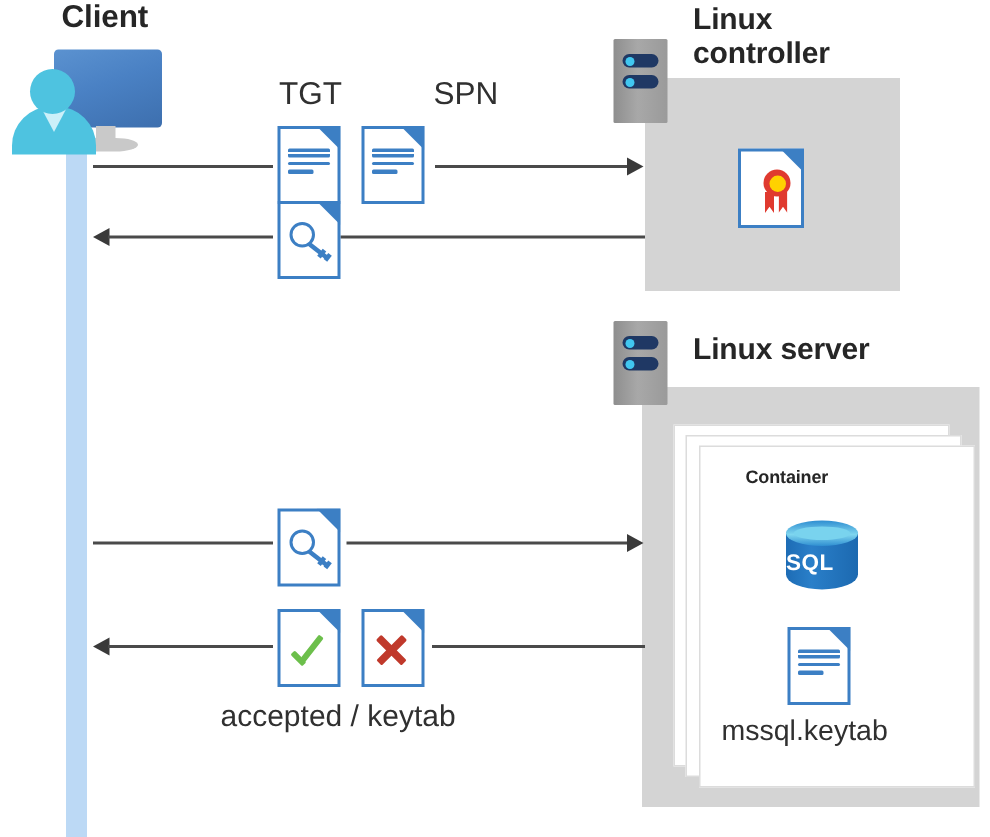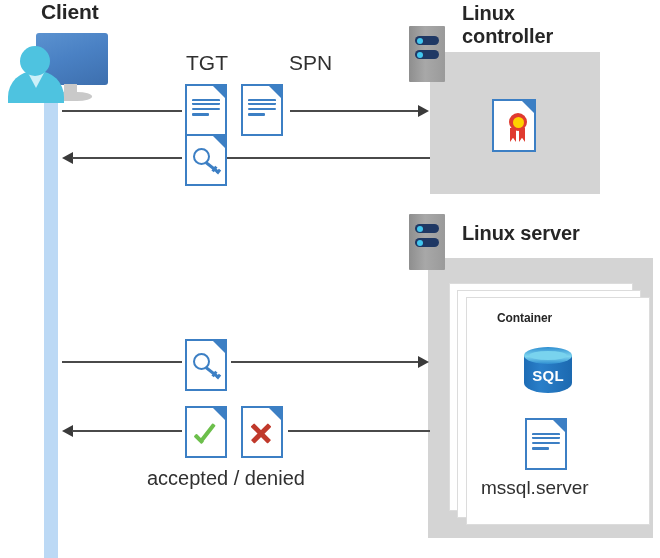--- a/index.html
+++ b/index.html
@@ -113,21 +113,21 @@
   
   .sqlicon{position:absolute;width:48px;height:52px;}
   .sqlicon .body{position:absolute;left:0;top:8px;width:48px;height:38px;
      background:linear-gradient(90deg,#1d6cb5 0%,#2a7fc9 35%,#1c69b0 100%);
      border-radius:0 0 24px 24px/0 0 10px 10px;}
   .sqlicon .top{position:absolute;left:0;top:0px;width:48px;height:17px;
      border-radius:50%;
      background:linear-gradient(180deg,#2f8ed1 0%,#7fd6ef 55%,#2f8ed1 100%);}
   .sqlicon .top:after{content:"";position:absolute;left:5px;top:4px;
      width:38px;height:9px;border-radius:50%;background:#79d3ee;}
-  .sqlicon .txt{position:absolute;left:0;top:20px;width:48px;text-align:center;
+  .sqlicon .txt{position:absolute;left:0;top:20px;width:48px;text-align:left;
      color:#ffffff;font-weight:bold;font-size:15px;letter-spacing:0.3px;}
 </style>
 </head>
 <body>
 
 <div class="stage">
 
   <div class="panel" style="left:430px;top:52px;width:170px;height:142px;"></div>
 
   <div class="panel" style="left:428px;top:258px;width:225px;height:280px;"></div>
@@ -187,21 +187,21 @@
   <div class="doc" style="left:525px;top:418px;width:42px;height:52px;">
     <div class="sheet"></div>
     <div class="corner"></div>
     <div class="lines">
       <i class="dbl"></i>
       <i></i>
       <i class="sh"></i>
     </div>
   </div>
 
-  <div class="lbl" style="left:481px;top:477px;font-size:19px;">mssql.server</div>
+  <div class="lbl" style="left:481px;top:477px;font-size:19px;">mssql.keytab</div>
 
   <div class="arrow" style="left:62px;top:105px;width:120px;">
     <div class="ln" style="left:0;width:120px;"></div>
   </div>
   <div class="arrow" style="left:290px;top:105px;width:140px;">
     <div class="ln" style="left:0;width:129px;"></div>
     <div class="hd right" style="left:128px;"></div>
   </div>
 
   <div class="arrow" style="left:62px;top:152px;width:120px;">
@@ -284,15 +284,15 @@
 
   <div class="doc" style="left:241px;top:406px;width:42px;height:52px;">
     <div class="sheet"></div>
     <div class="corner"></div>
     <div class="xmark">
       <i></i>
       <i></i>
     </div>
   </div>
 
-  <div class="lbl" style="left:147px;top:467px;font-size:20px;">accepted / denied</div>
+  <div class="lbl" style="left:147px;top:467px;font-size:20px;">accepted / keytab</div>
 
 </div>
 
 </body></html>

